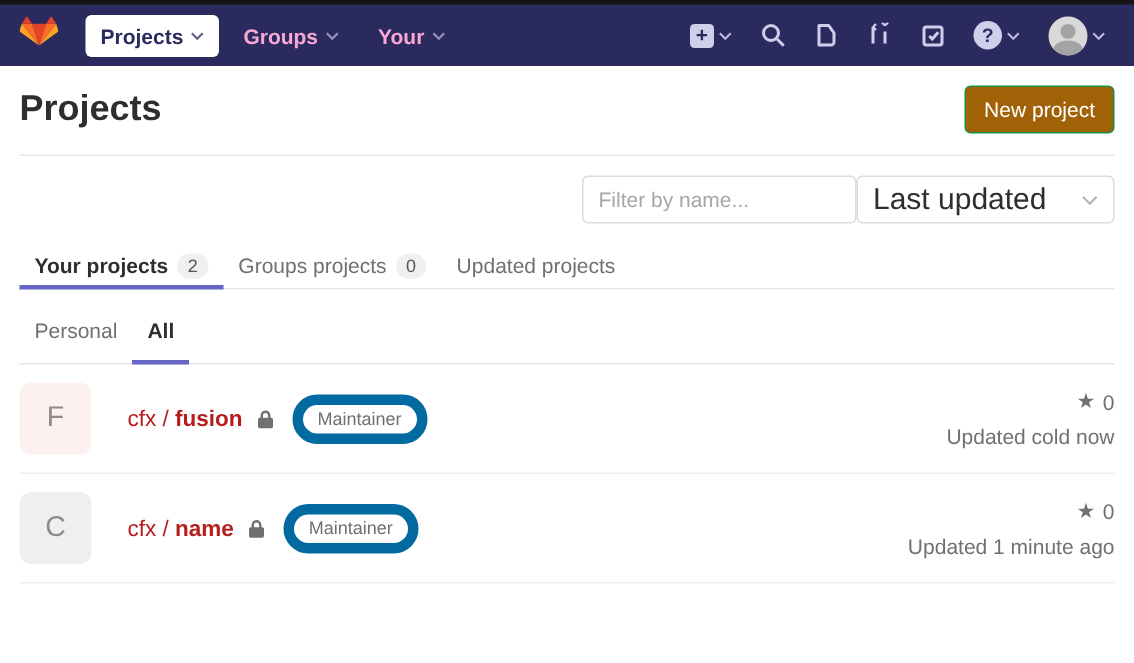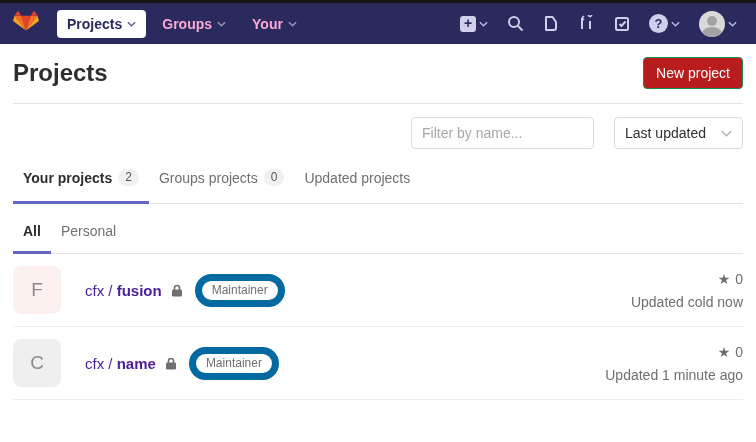--- a/index.html
+++ b/index.html
@@ -29,37 +29,37 @@
   .avatar-circle .head { position:absolute; top:5px; left:8px; width:10px; height:10px;
     border-radius:50%; background:#a3a3a3; }
   .avatar-circle .body { position:absolute; top:16px; left:3px; width:20px; height:14px;
     border-radius:50%; background:#a3a3a3; }
 
   
   .container { padding:0 13px; }
   .page-header { display:flex; align-items:center; justify-content:space-between;
     padding:13px 0 14px; }
   .page-title { font-size:24px; font-weight:700; color:#2e2e2e; }
-  .btn-green { background:#b91c1c; border:1px solid #168f48; color:#fff;
+  .btn-green { background:#a16207; border:1px solid #168f48; color:#fff;
     font-size:14px; padding:7px 12px; border-radius:4px; cursor:pointer;
     font-family:inherit; }
   .hr { border-bottom:1px solid #e5e5e5; }
 
   
-  .filter-row { display:flex; justify-content:flex-end; gap:20px; padding:13px 0 10px; }
+  .filter-row { display:flex; justify-content:flex-end; padding:13px 0 10px; }
   .filter-input { width:183px; height:32px; border:1px solid #dbdbdb; border-radius:4px;
     padding:0 10px; font-size:14px; color:#2e2e2e; font-family:inherit; }
   .filter-input::placeholder { color:#a7a7a7; }
-  .sort-select { width:129px; height:32px; border:1px solid #dbdbdb; border-radius:4px;
+  .sort-select { width:172px; height:32px; border:1px solid #dbdbdb; border-radius:4px;
     display:flex; align-items:center; justify-content:space-between; padding:0 10px;
-    font-size:14px; color:#2e2e2e; cursor:pointer; }
+    font-size:20px; color:#2e2e2e; cursor:pointer; }
 
   
   .tabs { display:flex; border-bottom:1px solid #e5e5e5; }
-  .tab { display:flex; align-items:center; gap:6px; padding:10px 10px 15px;
+  .tab { display:flex; align-items:flex-start; gap:6px; padding:10px 10px 4px;
     font-size:14px; color:#707070; cursor:pointer; border-bottom:3px solid transparent;
     margin-bottom:-1px; }
   .tab.active { color:#2e2e2e; font-weight:700; border-bottom-color:#6666c4; }
   .count-badge { background:#f0f0f0; color:#555; font-size:12px; font-weight:400;
     border-radius:9px; padding:1px 7px; line-height:15px; }
 
   .subtabs { display:flex; border-bottom:1px solid #e5e5e5; margin-top:9px; }
   .subtab { padding:10px 10px 12px; font-size:14px; color:#707070; cursor:pointer;
     border-bottom:3px solid transparent; margin-bottom:-1px; }
   .subtab.active { color:#2e2e2e; font-weight:700; border-bottom-color:#6666c4; }
@@ -67,21 +67,21 @@
   
   .project-list { list-style:none; }
   .project-row { display:flex; align-items:center; padding:12px 0;
     border-bottom:1px solid #ededed; }
   .proj-avatar { width:48px; height:48px; border-radius:8px; flex:none;
     display:flex; align-items:center; justify-content:center;
     font-size:19px; color:#8c8c8c; }
   .proj-avatar.tint-pink { background:#fdf1f0; }
   .proj-avatar.tint-gray { background:#efefef; }
   .proj-info { margin-left:24px; display:flex; align-items:center; gap:9px; }
-  .proj-name { font-size:15px; color:#4c1d95; text-decoration:none; cursor:pointer; }
+  .proj-name { font-size:15px; color:#b91c1c; text-decoration:none; cursor:pointer; }
   .proj-name b { font-weight:700; }
   .lock-icon { display:block; }
   .role-badge { border:7px solid #0369a1; border-radius:100px; color:#707070;
     font-size:12px; padding:2px 10px 3px; margin-left:3px; }
   .proj-meta { margin-left:auto; text-align:right; }
   .stars { display:flex; align-items:center; justify-content:flex-end; gap:5px;
     color:#707070; font-size:14px; cursor:pointer; }
   .star-glyph { font-size:14px; color:#707070; }
   .updated { color:#707070; font-size:14px; margin-top:7px; }
 </style>
@@ -196,22 +196,22 @@
     <div class="tab">
       <span>Groups projects</span>
       <span class="count-badge">0</span>
     </div>
     <div class="tab">
       <span>Updated projects</span>
     </div>
   </div>
 
   <div class="subtabs">
+    <div class="subtab">Personal</div>
     <div class="subtab active">All</div>
-    <div class="subtab">Personal</div>
   </div>
 
   <ul class="project-list">
 
     <li class="project-row">
       <div class="proj-avatar tint-pink">
         <span>F</span>
       </div>
       <div class="proj-info">
         <a class="proj-name">

